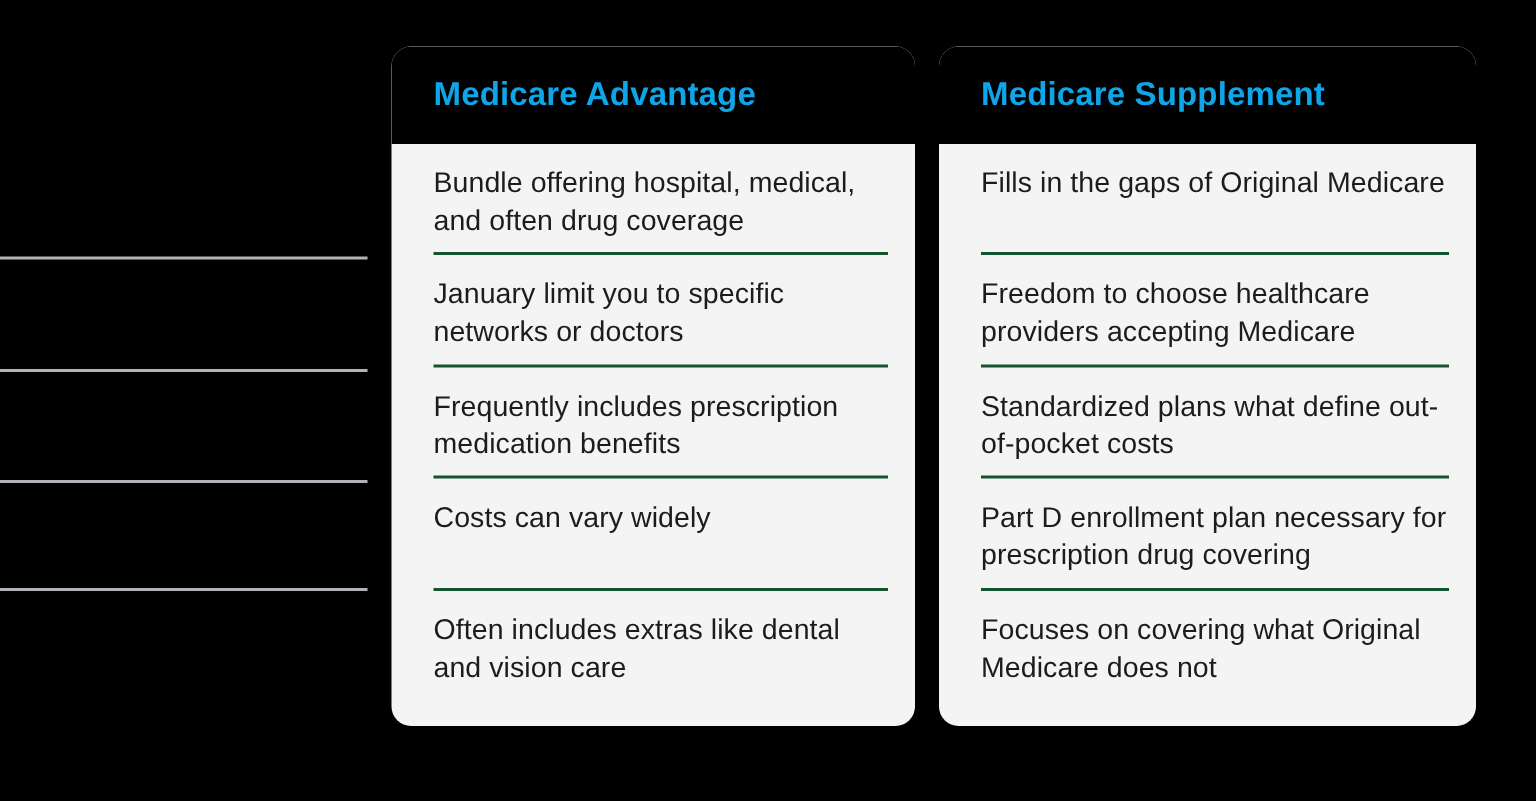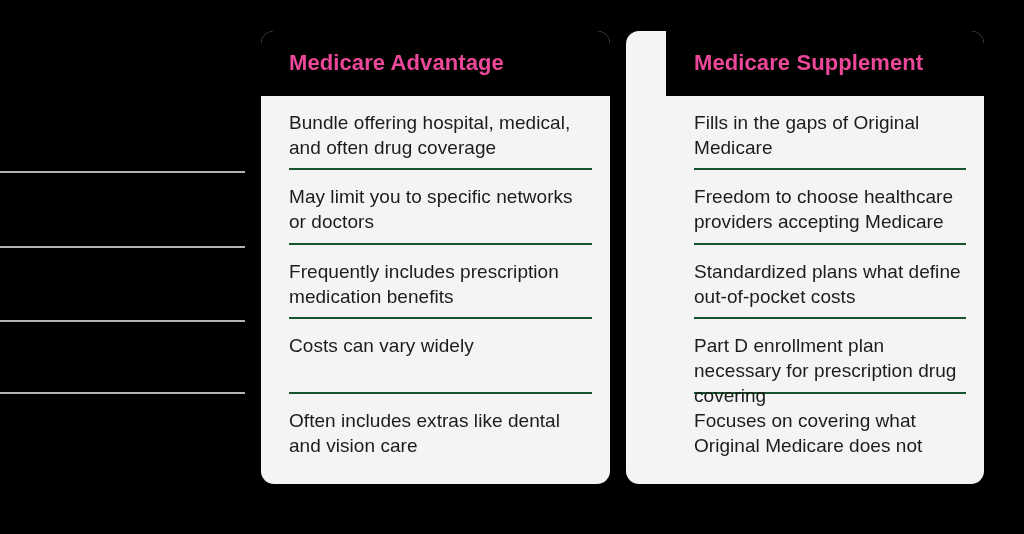--- a/index.html
+++ b/index.html
@@ -36,32 +36,32 @@
   .card {
     position: absolute;
     top: 31px;
     height: 453px;
     background: #f4f4f4;
     border-radius: 13px;
     overflow: hidden;
     box-sizing: border-box;
   }
   .card-1 { left: 261px; width: 349px; }
-  .card-2 { left: 626px; width: 358px; padding-left: 40px; }
+  .card-2 { left: 626px; width: 358px; }
 
   .card-header {
     height: 65px;
     background: #000000;
     display: flex;
     align-items: center;
     padding: 0 0 0 28px;
     box-sizing: border-box;
   }
   .card-header-title {
-    color: #ec4899;
+    color: #0ea5e9;
     font-size: 22px;
     font-weight: bold;
     letter-spacing: 0.1px;
     line-height: 1.1;
   }
 
   .card-body {
     padding: 0 18px 0 28px;
     box-sizing: border-box;
   }
@@ -98,21 +98,21 @@
 
   <div class="card card-1">
     <div class="card-header">
       <div class="card-header-title">Medicare Advantage</div>
     </div>
     <div class="card-body">
       <div class="feature-row">
         <div class="feature-text">Bundle offering hospital, medical, and often drug coverage</div>
       </div>
       <div class="feature-row">
-        <div class="feature-text">May limit you to specific networks or doctors</div>
+        <div class="feature-text">January limit you to specific networks or doctors</div>
       </div>
       <div class="feature-row">
         <div class="feature-text">Frequently includes prescription medication benefits</div>
       </div>
       <div class="feature-row">
         <div class="feature-text">Costs can vary widely</div>
       </div>
       <div class="feature-row">
         <div class="feature-text">Often includes extras like dental and vision care</div>
       </div>

